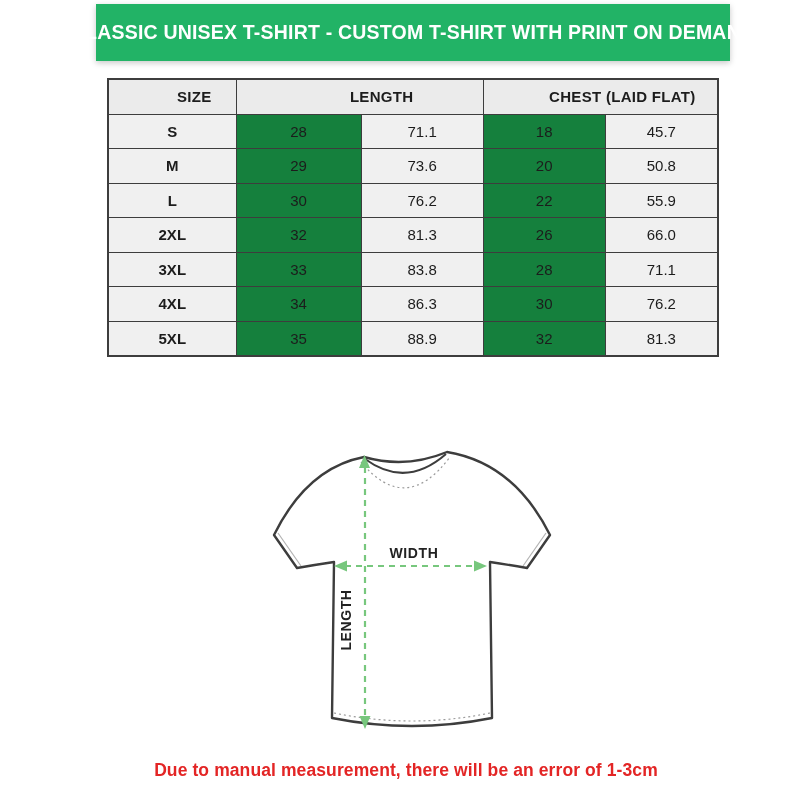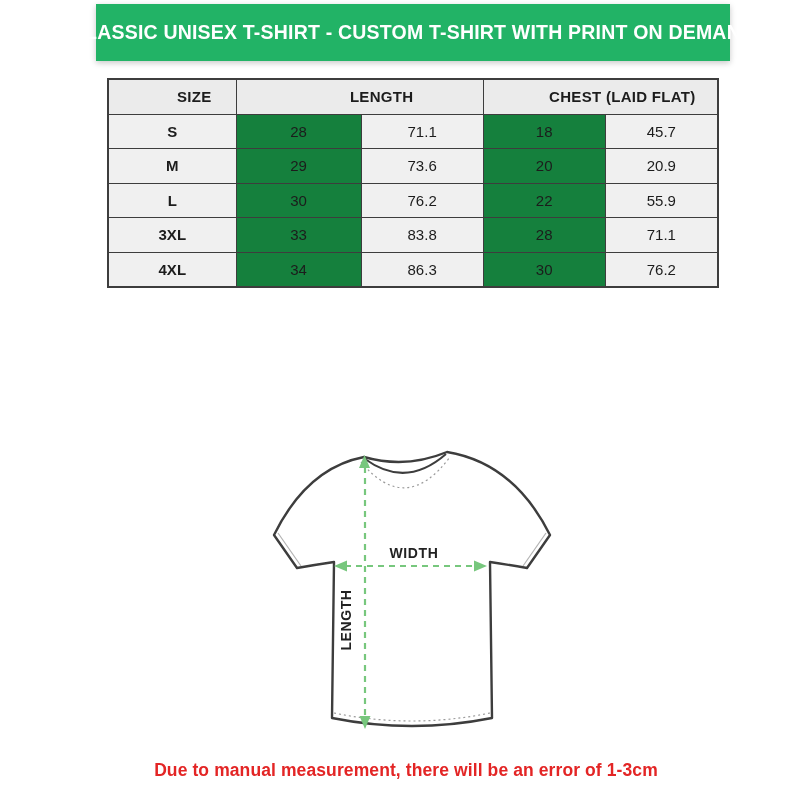--- a/index.html
+++ b/index.html
@@ -87,42 +87,56 @@
           <td>28</td>
           <td class="shaded">71.1</td>
           <td>18</td>
           <td class="shaded">45.7</td>
         </tr>
         <tr>
           <td class="shaded size-col">M</td>
           <td>29</td>
           <td class="shaded">73.6</td>
           <td>20</td>
-          <td class="shaded">20.9</td>
+          <td class="shaded">50.8</td>
         </tr>
         <tr>
           <td class="shaded size-col">L</td>
           <td>30</td>
           <td class="shaded">76.2</td>
           <td>22</td>
           <td class="shaded">55.9</td>
+        </tr>
+        <tr>
+          <td class="shaded size-col">2XL</td>
+          <td>32</td>
+          <td class="shaded">81.3</td>
+          <td>26</td>
+          <td class="shaded">66.0</td>
         </tr>
         <tr>
           <td class="shaded size-col">3XL</td>
           <td>33</td>
           <td class="shaded">83.8</td>
           <td>28</td>
           <td class="shaded">71.1</td>
         </tr>
         <tr>
           <td class="shaded size-col">4XL</td>
           <td>34</td>
           <td class="shaded">86.3</td>
           <td>30</td>
           <td class="shaded">76.2</td>
+        </tr>
+        <tr>
+          <td class="shaded size-col">5XL</td>
+          <td>35</td>
+          <td class="shaded">88.9</td>
+          <td>32</td>
+          <td class="shaded">81.3</td>
         </tr>
       </tbody>
   </table>
 
   <div class="diagram">
     <svg width="290" height="312" viewBox="0 0 290 312">
 
       <path class="outline" d="M97,19 Q40,30 7,97 L30,130 Q50,126.5 67,124 L65,280 Q145,296 225,280 L223,124 Q240,126.5 260,130 L283,97 Q247,25 180,14 Q139,31 97,19 Z"></path>
 
       <path class="collar-line" d="M98,21 Q139,51 179,16"></path>

